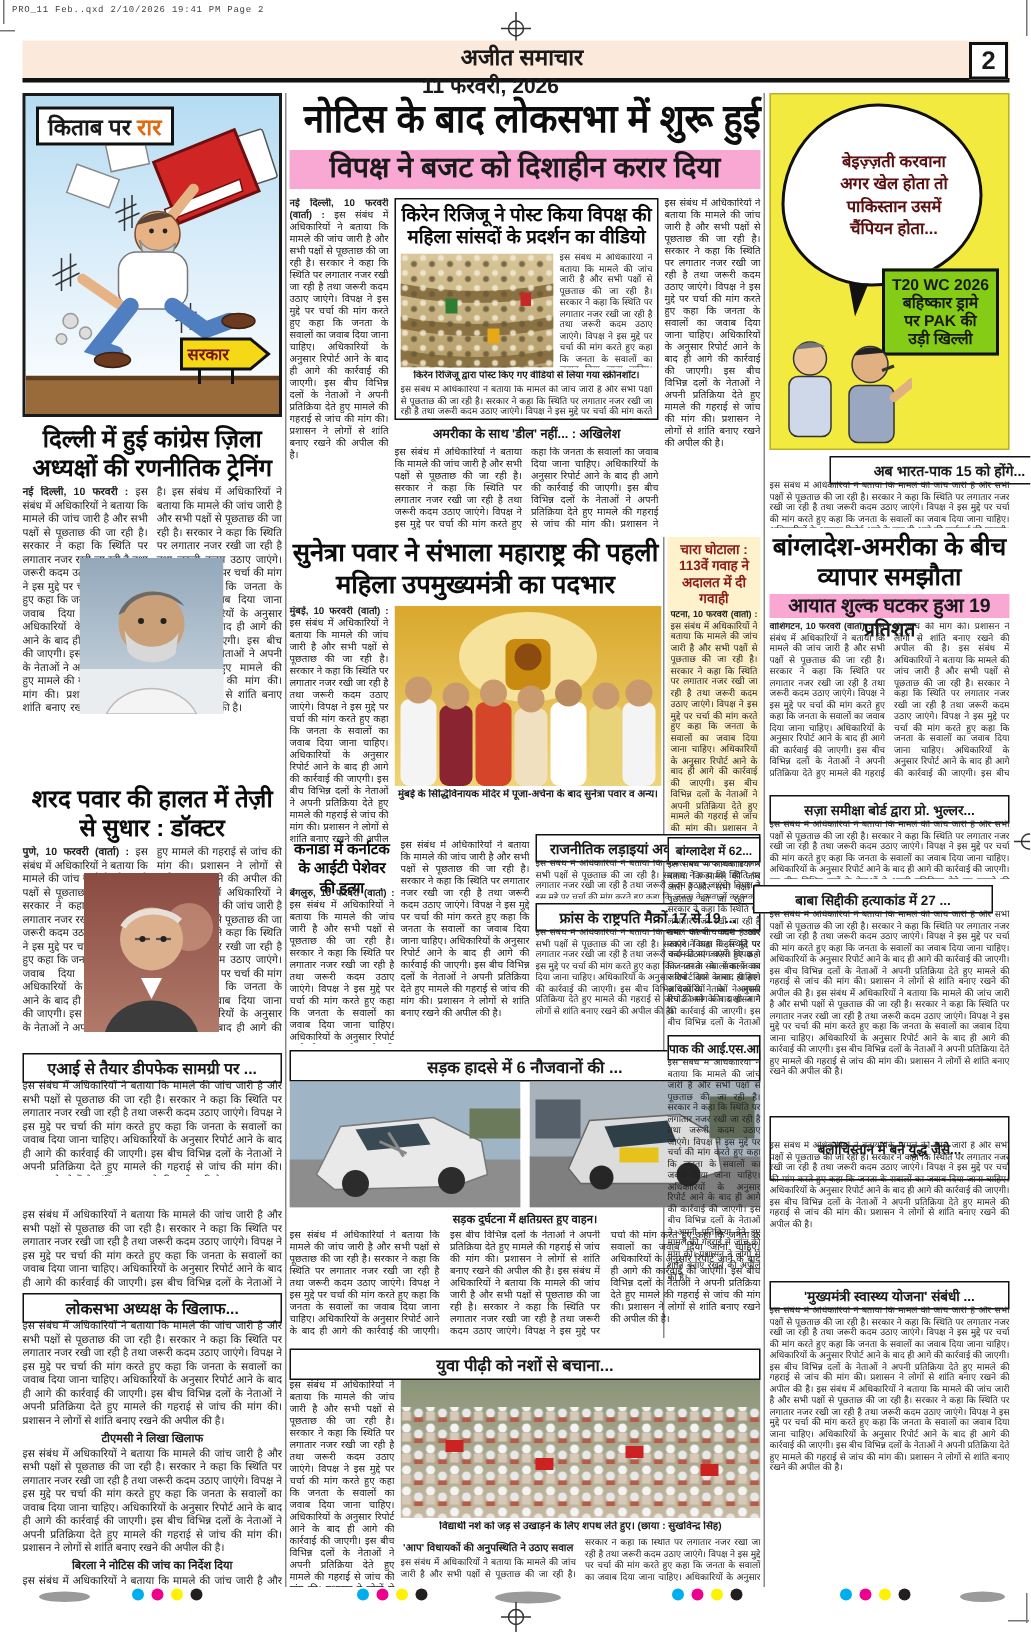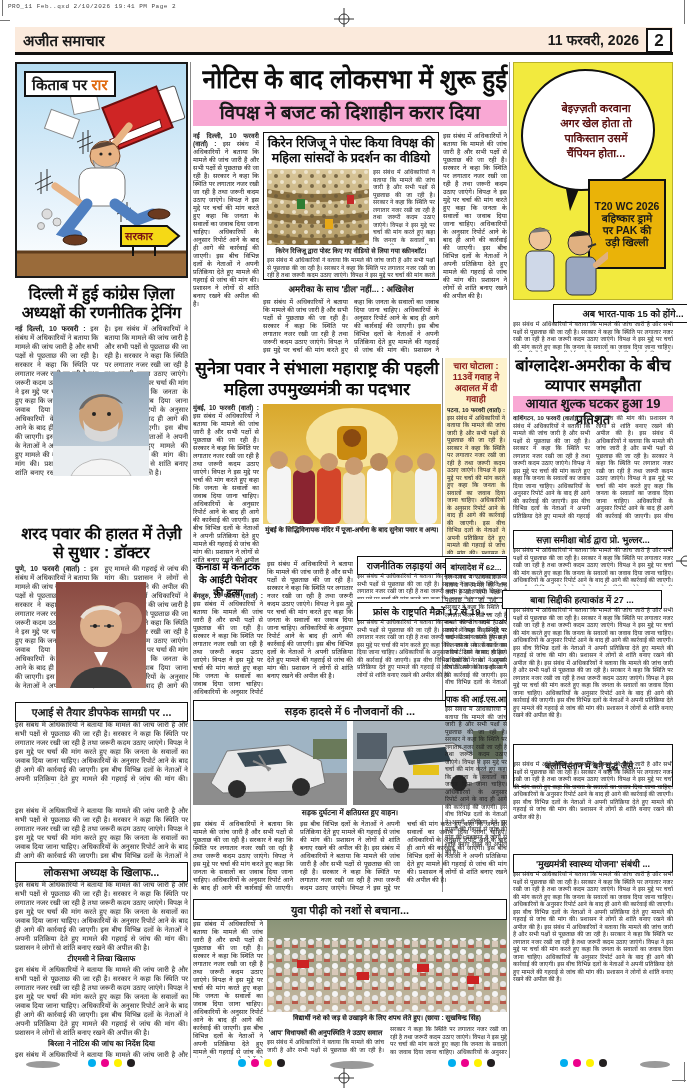--- a/index.html
+++ b/index.html
@@ -34,22 +34,22 @@
   .cartoonL-title{position:absolute;left:7px;top:7px;background:#fff;border:2px solid #111;
         padding:1px 6px;font-size:15px;font-weight:bold;}
   .cartoonL-title em{font-style:normal;color:#e06a10;}
   .cartoonR{background:#f2ea3e;border:1px solid #b9b12a;overflow:hidden;}
   .bubble{position:absolute;left:7px;top:6px;width:134px;height:122px;background:#fff;
           border:2px solid #111;border-radius:48% 52% 55% 45%/55% 50% 50% 45%;
           display:flex;flex-direction:column;justify-content:center;gap:3px;padding:8px 6px;}
   .bubble div{font-size:11px;line-height:12px;font-weight:bold;color:#5a1010;text-align:center;white-space:nowrap;margin-left:16px;}
   .bubble-tail{position:absolute;left:52px;top:126px;width:0;height:0;border-left:4px solid transparent;
           border-right:9px solid transparent;border-top:22px solid #111;}
-  .t20box{position:absolute;right:6px;top:116px;width:78px;background:#eab308;border:2px solid #111;
-          padding:19px 2px;}
+  .t20box{position:absolute;right:6px;top:116px;width:78px;background:#84cc16;border:2px solid #111;
+          padding:3px 2px;}
   .t20box div{font-size:10.5px;line-height:12px;font-weight:bold;text-align:center;white-space:nowrap;}
   .fodder{background:#fdf2cc;padding:3px 2px;overflow:hidden;}
   .fodder .fh{color:#8b1a1a;font-weight:bold;font-size:9px;line-height:11px;text-align:center;margin-bottom:2px;}
   .crosshair line{stroke:#333;stroke-width:1;}
   .crosshair circle{fill:none;stroke:#333;stroke-width:1;}
   .cropline{background:#777;}
 </style>
 </head>
 <body>
 
@@ -60,21 +60,21 @@
   <div class="abs cropline" style="left:0;top:20px;width:10px;height:1px;"></div>
   <div class="abs cropline" style="left:684px;top:0;width:1px;height:24px;"></div>
   <div class="abs cropline" style="left:684px;top:1062px;width:1px;height:20px;"></div>
   <div class="abs cropline" style="left:672px;top:1080px;width:14px;height:1px;"></div>
   <svg class="abs crosshair" style="left:334px;top:8px;" width="20" height="22">
     <line x1="10" y1="0" x2="10" y2="22"></line>
       <line x1="0" y1="11" x2="20" y2="11"></line>
       <circle cx="10" cy="11" r="5"></circle>
   </svg>
 
-  <div class="abs masthead" style="left:15px;top:27px;width:658px;height:28px;">
+  <div class="abs masthead" style="left:15px;top:27px;width:658px;height:28px;flex-direction:column;">
     <div class="mast-name">अजीत समाचार</div>
     <div class="mast-date">11 फरवरी, 2026</div>
     <div class="pagebox">2</div>
   </div>
 
   <div class="abs" style="left:15px;top:62px;width:658px;height:996px;">
 
     <div class="abs vrule" style="left:175px;top:0;height:996px;"></div>
     <div class="abs vrule" style="left:494px;top:0;height:996px;"></div>
     <div class="abs vrule" style="left:427px;top:296px;height:534px;"></div>

